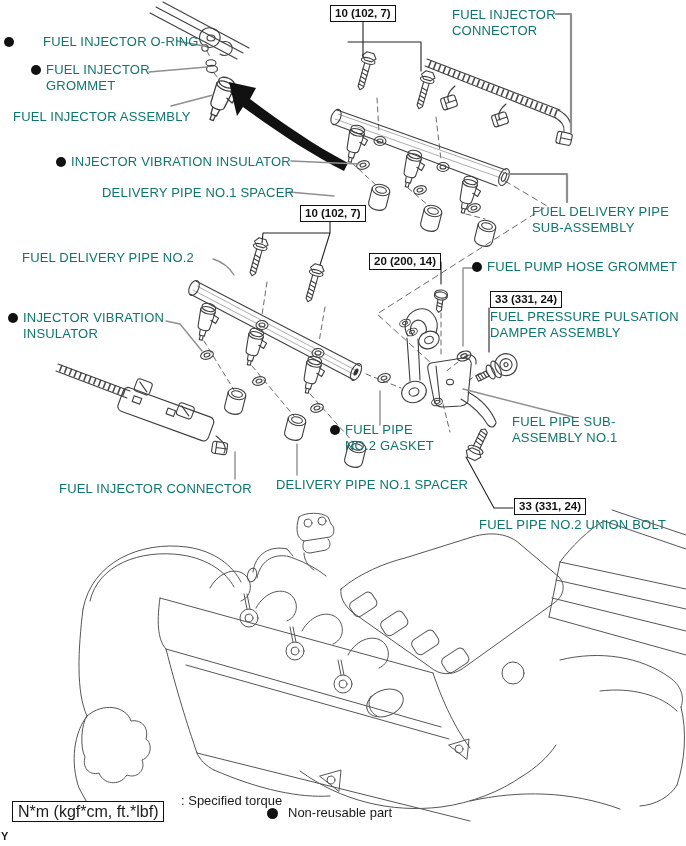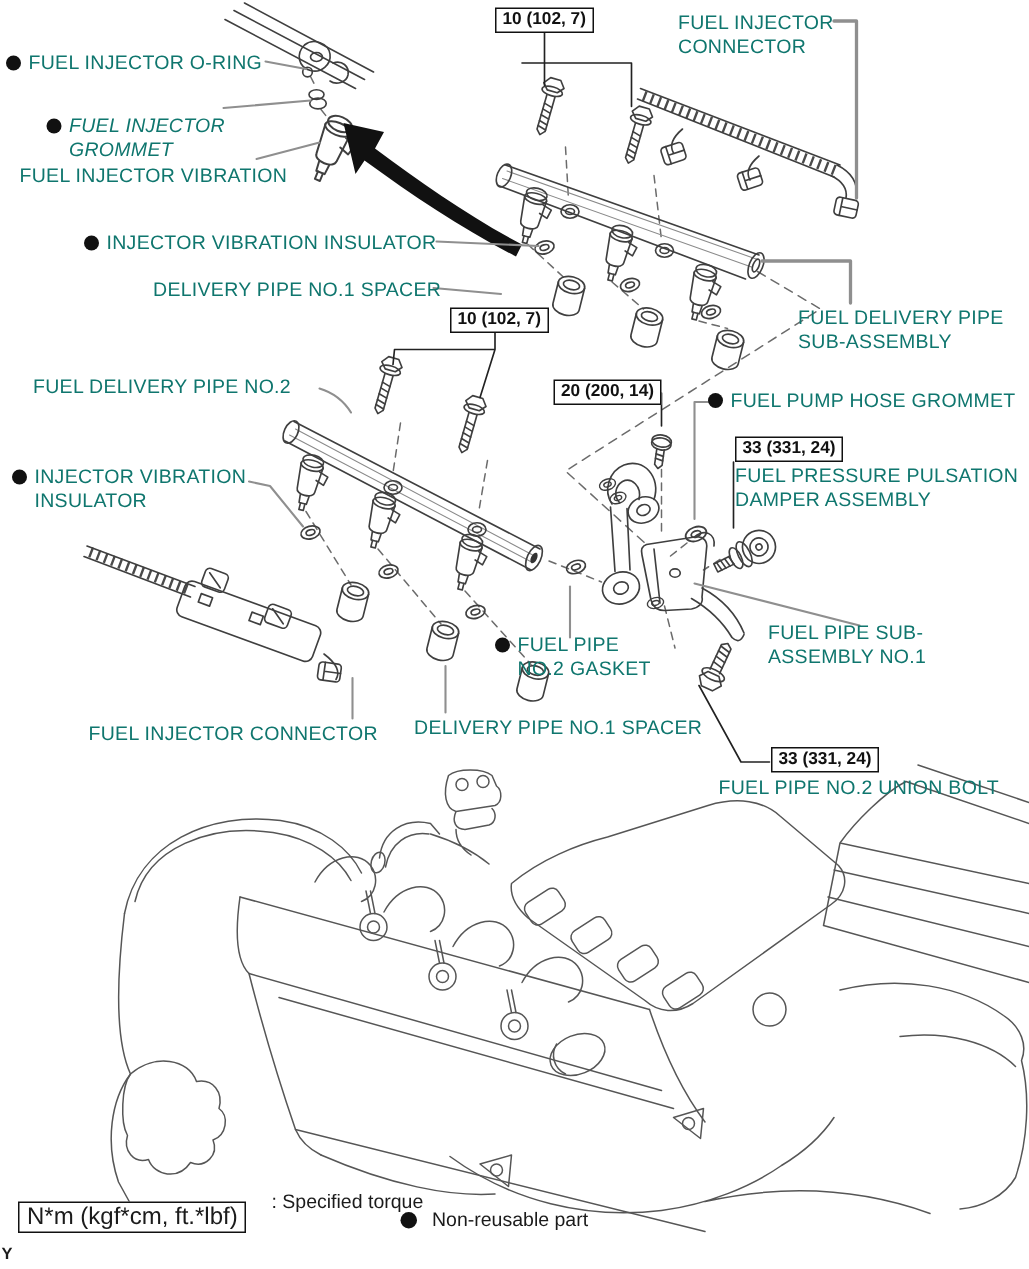--- a/index.html
+++ b/index.html
@@ -268,31 +268,31 @@
 
   <g>
     <path class="tl" d="M363,17 L363,57 M348,42 L421,42 L421,71"></path>
     <path class="tl" d="M330,222 L330,233 M263,233 L330,233 M263,233 L262,243 M330,233 L320,265"></path>
     <path class="tl" d="M430,262 L441,262 L441,284"></path>
     <path class="tl" d="M489,308 L489,352"></path>
     <path class="tl" d="M513,508 L494,508 L466,457"></path>
   </g>
 </svg>
 
-<div class="lbl nowrap withdot" style="left:4px;top:34px;">
+<div class="lbl nowrap withdot" style="left:4px;top:34px;gap:24px;">
   <span class="dot"></span>
   <span>FUEL INJECTOR O-RING</span>
 </div>
 
-<div class="lbl withdot" style="left:31px;top:76px;width:136px;font-style:italic;">
+<div class="lbl withdot" style="left:31px;top:62px;width:136px;">
   <span class="dot"></span>
   <span style="width:112px;">FUEL INJECTOR GROMMET</span>
 </div>
 
-<div class="lbl nowrap" style="left:13px;top:109px;">FUEL INJECTOR VIBRATION</div>
+<div class="lbl nowrap" style="left:13px;top:109px;">FUEL INJECTOR ASSEMBLY</div>
 
 <div class="lbl nowrap withdot" style="left:56px;top:154px;">
   <span class="dot"></span>
   <span>INJECTOR VIBRATION INSULATOR</span>
 </div>
 
 <div class="lbl nowrap" style="left:102px;top:185px;">DELIVERY PIPE NO.1 SPACER</div>
 
 <div class="lbl" style="left:452px;top:7px;width:118px;">FUEL INJECTOR CONNECTOR</div>
 

